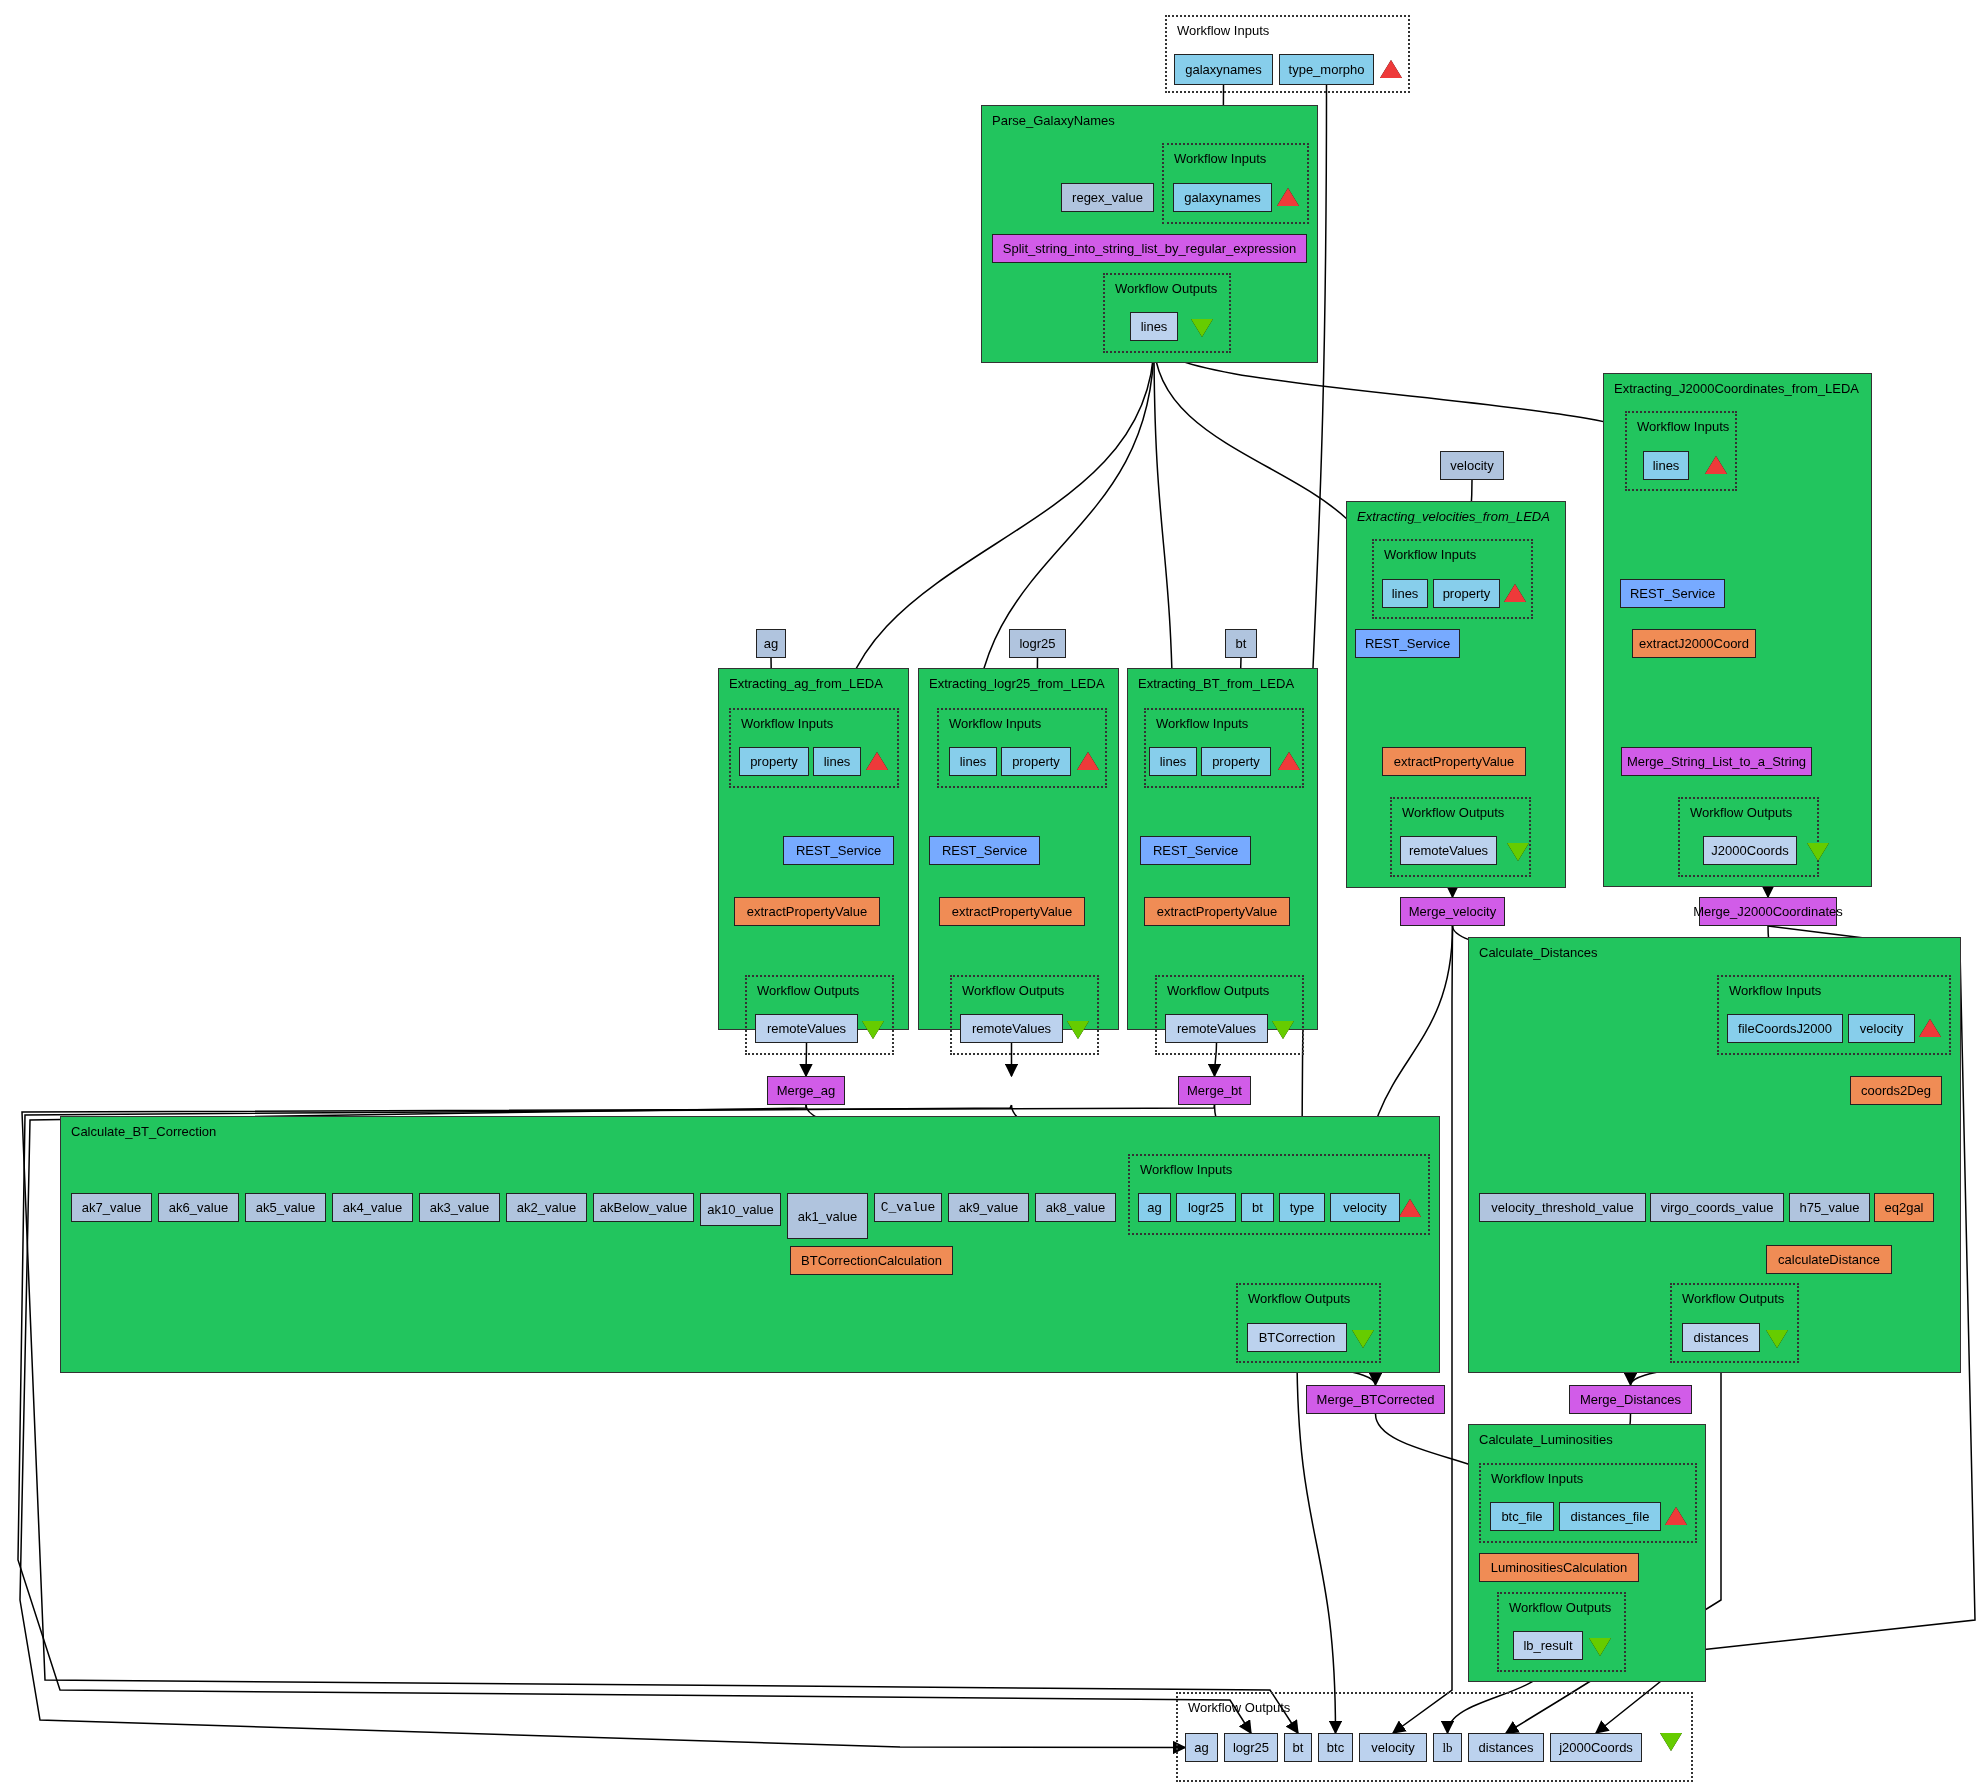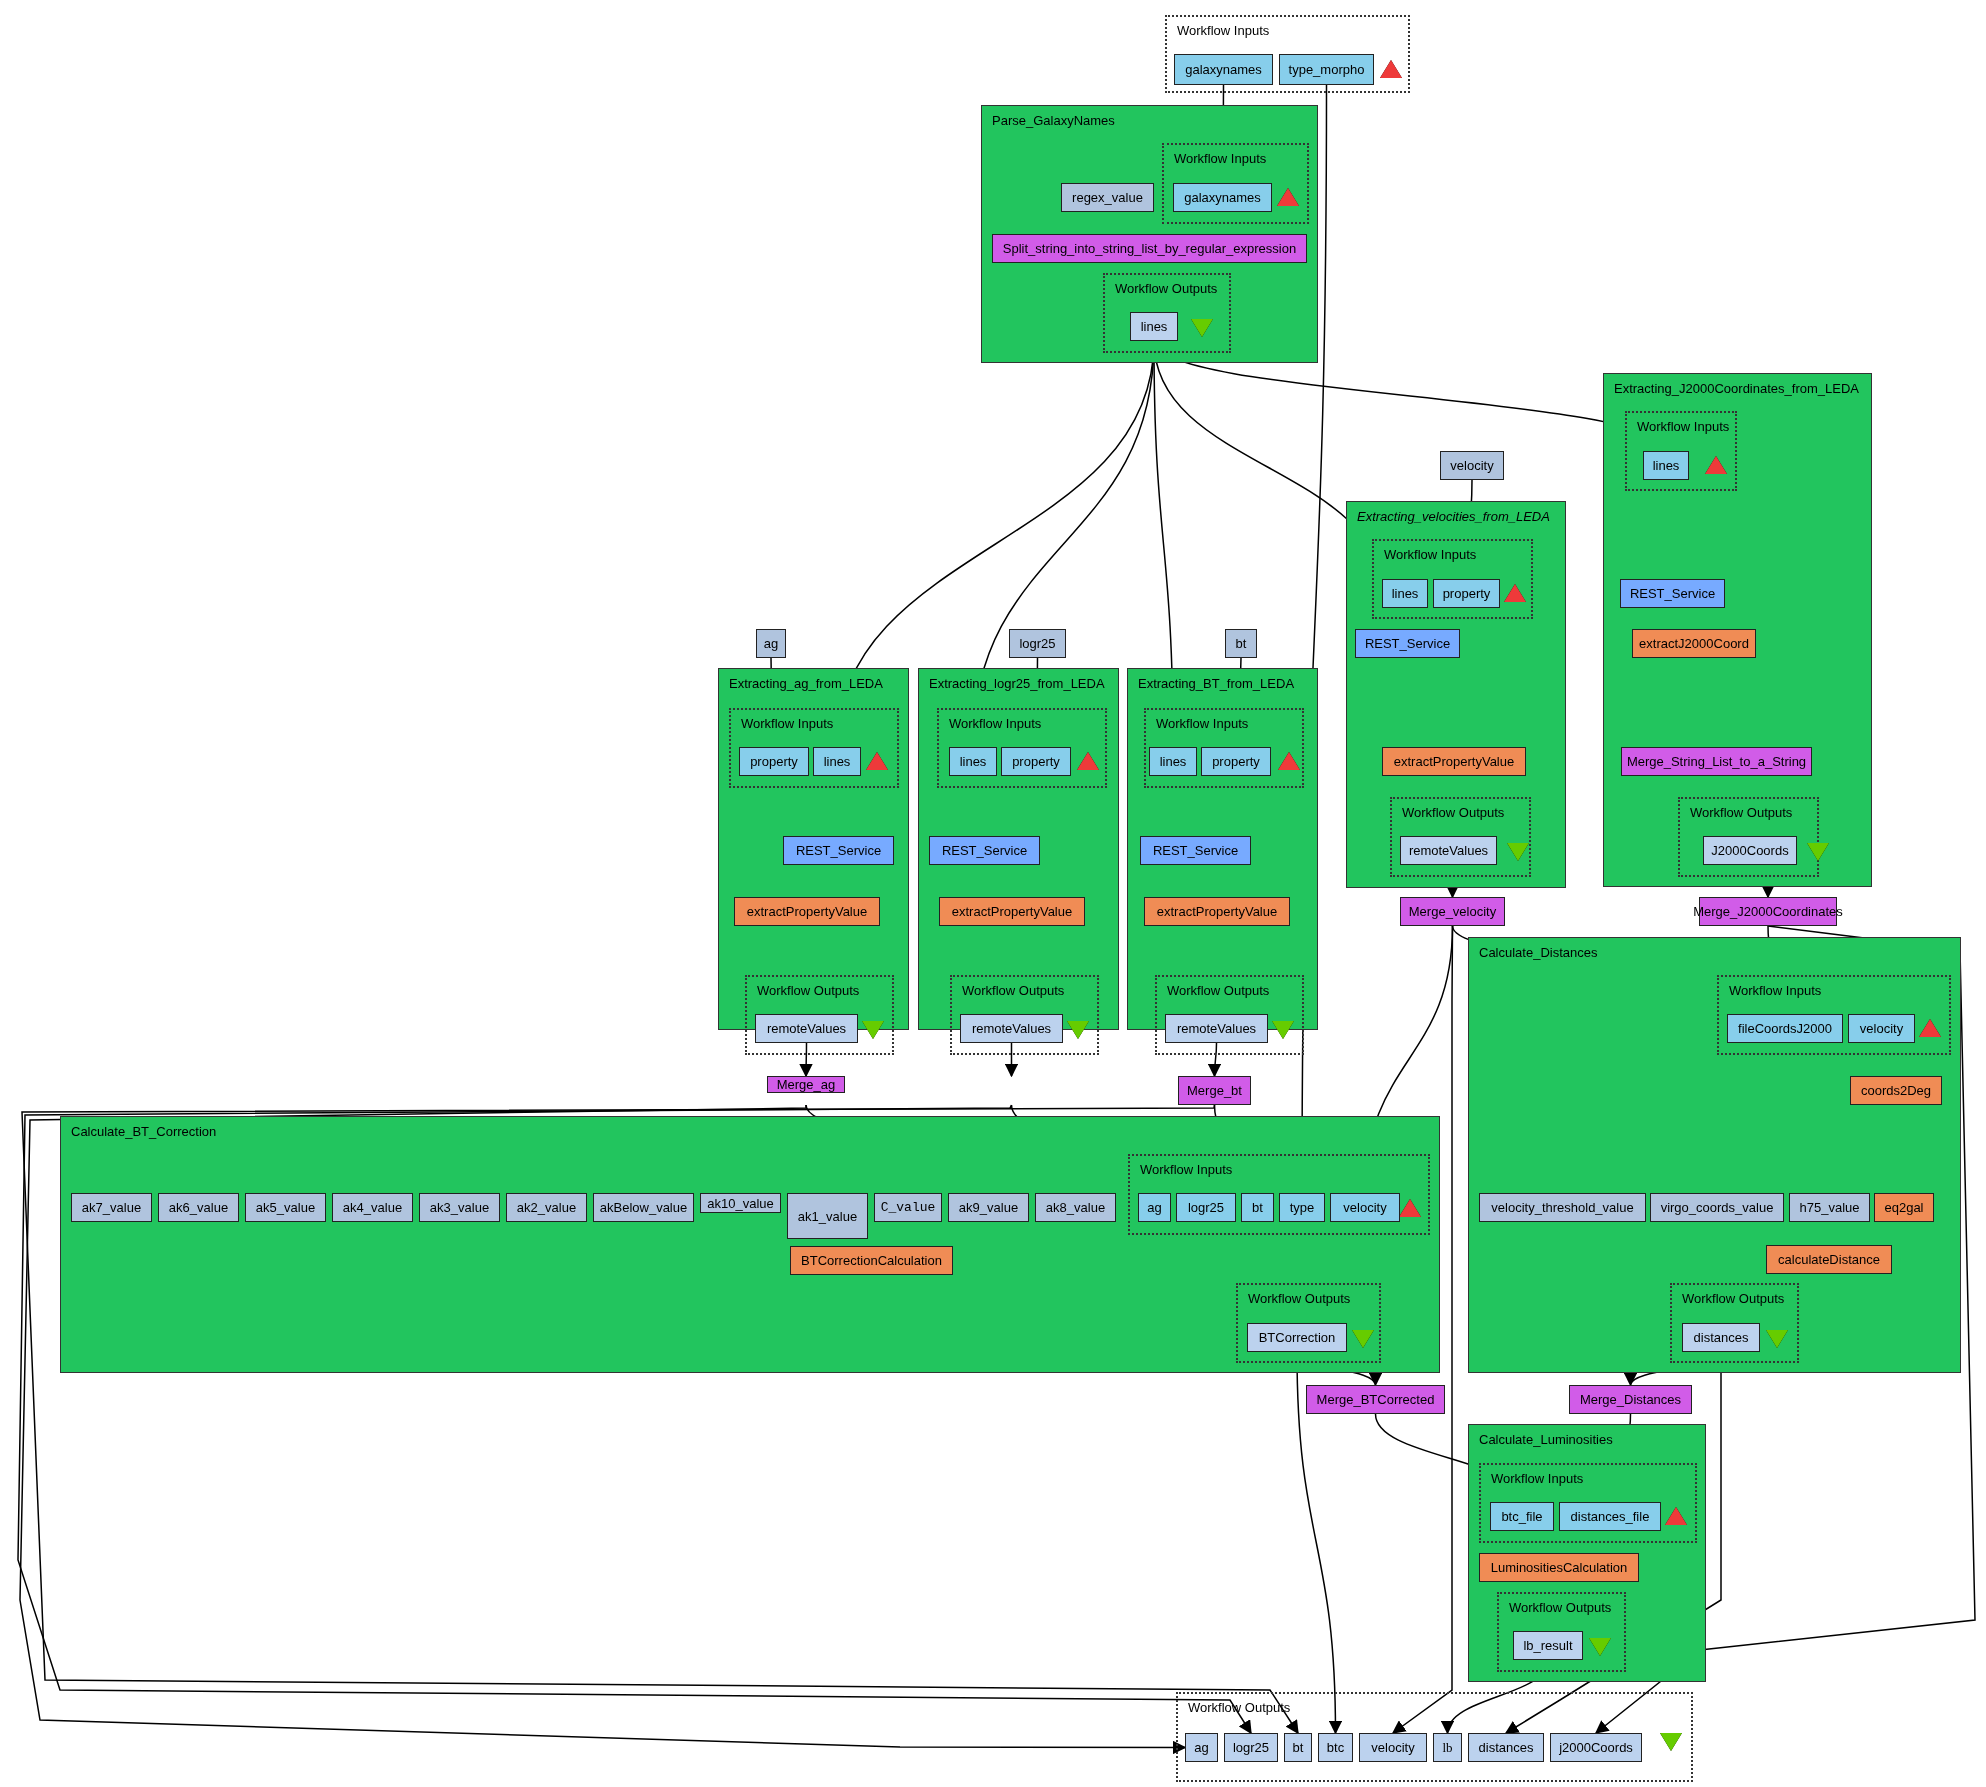--- a/index.html
+++ b/index.html
@@ -230,21 +230,21 @@
 <div class="node n-input" id="n_bt_prop" style="left:1201px;top:747px;width:70px;height:29px;">property</div>
 <div class="tri tri-up" style="left:1278px;top:752px;"></div>
 <div class="node n-rest" id="n_bt_rest" style="left:1140px;top:836px;width:111px;height:29px;">REST_Service</div>
 <div class="node n-bean" id="n_bt_extract" style="left:1144px;top:897px;width:146px;height:29px;">extractPropertyValue</div>
 <div class="dotted" style="left:1155px;top:975px;width:149px;height:80px;">
   <span class="dtitle">Workflow Outputs</span>
 </div>
 <div class="node n-output" id="n_bt_out" style="left:1165px;top:1014px;width:103px;height:29px;">remoteValues</div>
 <div class="tri tri-down" style="left:1272px;top:1021px;"></div>
 
-<div class="node n-merge" id="n_m_ag" style="left:767px;top:1076px;width:78px;height:17px;text-align:center;">Merge_ag</div>
+<div class="node n-merge" id="n_m_ag" style="left:767px;top:1076px;width:78px;height:29px;text-align:center;">Merge_ag</div>
 <div class="node n-merge" id="n_m_lr" style="left:962px;top:1116px;width:99px;height:35px;">Merge_logr25</div>
 <div class="node n-merge" id="n_m_bt" style="left:1178px;top:1076px;width:73px;height:29px;">Merge_bt</div>
 
 <div class="cluster" style="left:60px;top:1116px;width:1380px;height:257px;">
   <span class="ctitle">Calculate_BT_Correction</span>
 </div>
 <div class="dotted" style="left:1128px;top:1154px;width:302px;height:81px;">
   <span class="dtitle">Workflow Inputs</span>
 </div>
 <div id="btc_consts"></div>
@@ -304,21 +304,21 @@
 <div id="final_outs"></div>
 <div class="tri tri-down" style="left:1660px;top:1733px;"></div>
 
 <div class="node n-const" id="n_btc_c0" style="left: 71px; top: 1193px; width: 81px; height: 29px;">ak7_value</div>
 <div class="node n-const" id="n_btc_c1" style="left: 158px; top: 1193px; width: 81px; height: 29px;">ak6_value</div>
 <div class="node n-const" id="n_btc_c2" style="left: 245px; top: 1193px; width: 81px; height: 29px;">ak5_value</div>
 <div class="node n-const" id="n_btc_c3" style="left: 332px; top: 1193px; width: 81px; height: 29px;">ak4_value</div>
 <div class="node n-const" id="n_btc_c4" style="left: 419px; top: 1193px; width: 81px; height: 29px;">ak3_value</div>
 <div class="node n-const" id="n_btc_c5" style="left: 506px; top: 1193px; width: 81px; height: 29px;">ak2_value</div>
 <div class="node n-const" id="n_btc_c6" style="left: 593px; top: 1193px; width: 101px; height: 29px;">akBelow_value</div>
-<div class="node n-const" id="n_btc_c7" style="left: 700px; top: 1193px; width: 81px; height: 20px;">ak10_value</div>
+<div class="node n-const" id="n_btc_c7" style="left: 700px; top: 1193px; width: 81px; height: 33px;">ak10_value</div>
 <div class="node n-const" id="n_btc_c8" style="left: 787px; top: 1193px; width: 81px; height: 46px;">ak1_value</div>
 <div class="node n-const" id="n_btc_c9" style="left: 874px; top: 1193px; width: 68px; height: 29px; font-family: Liberation Mono, monospace;">C_value</div>
 <div class="node n-const" id="n_btc_c10" style="left: 948px; top: 1193px; width: 81px; height: 29px;">ak9_value</div>
 <div class="node n-const" id="n_btc_c11" style="left: 1035px; top: 1193px; width: 81px; height: 29px;">ak8_value</div>
 <div class="node n-input" id="n_btc_i0" style="left: 1138px; top: 1193px; width: 33px; height: 29px;">ag</div>
 <div class="node n-input" id="n_btc_i1" style="left: 1176px; top: 1193px; width: 60px; height: 29px;">logr25</div>
 <div class="node n-input" id="n_btc_i2" style="left: 1241px; top: 1193px; width: 33px; height: 29px;">bt</div>
 <div class="node n-input" id="n_btc_i3" style="left: 1279px; top: 1193px; width: 46px; height: 29px;">type</div>
 <div class="node n-input" id="n_btc_i4" style="left: 1330px; top: 1193px; width: 70px; height: 29px;">velocity</div>
 <div class="node n-output" id="n_fo0" style="left: 1185px; top: 1733px; width: 33px; height: 29px;">ag</div>

